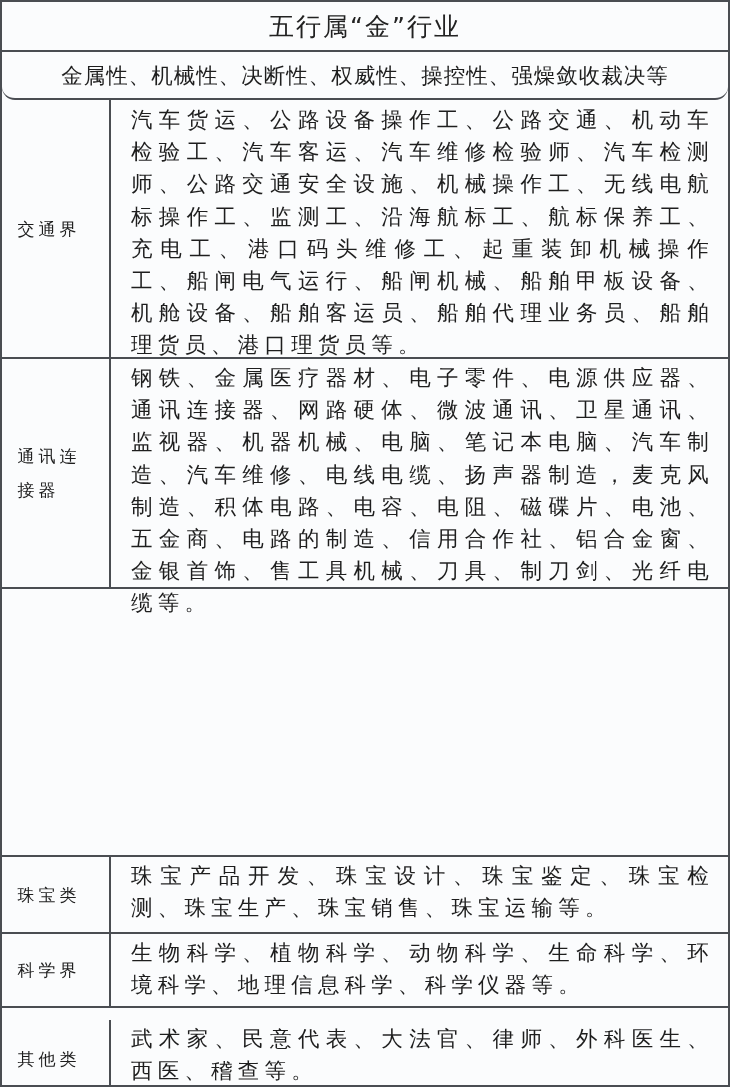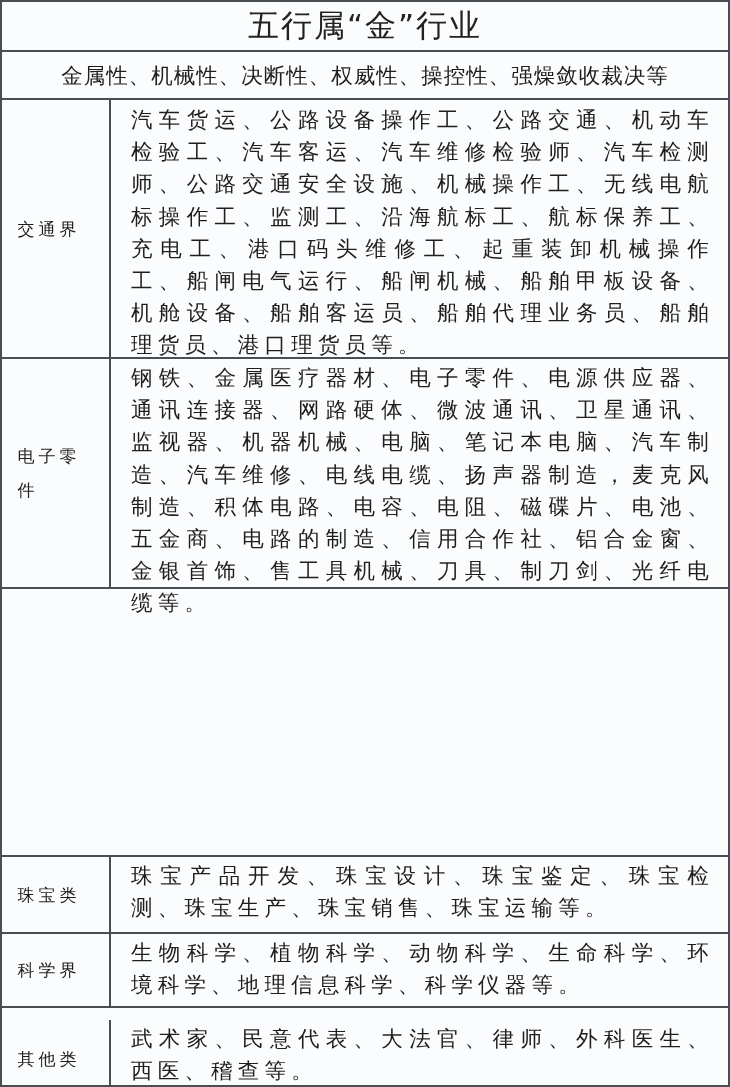--- a/index.html
+++ b/index.html
@@ -1,19 +1,19 @@
 <!DOCTYPE html>
 <html><head>
 <meta charset="utf-8">
 <style>
   html, body { margin: 0; padding: 0; background: #ffffff; }
   body { width: 730px; height: 1087px; overflow: hidden; font-family: "DejaVu Serif", "Liberation Serif", serif; color: #1e1e1e; }
   .sheet { position: absolute; left: 0; top: 0; width: 726px; height: 1083px; border: 2px solid #4a4d52; background: #fbfcfd; }
-  .title-row { position: absolute; left: 0; top: 0; width: 726px; height: 48px; border-bottom: 2px solid #4a4d52; display: flex; align-items: center; justify-content: center; font-family: "DejaVu Sans", "Liberation Sans", sans-serif; font-size: 31px; letter-spacing: 2px; color: #222; }
-  .sub-row { position: absolute; left: 0; top: 50px; width: 726px; height: 46px; border-bottom: 2px solid #4a4d52; display: flex; align-items: center; justify-content: center; font-size: 21.5px; letter-spacing: 1px; white-space: nowrap; }
+  .title-row { position: absolute; left: 0; top: 0; width: 726px; height: 48px; border-bottom: 2px solid #4a4d52; display: flex; align-items: center; justify-content: center; font-family: "DejaVu Sans", "Liberation Sans", sans-serif; font-size: 25px; letter-spacing: 2px; color: #222; }
+  .sub-row { position: absolute; left: 0; top: 50px; width: 726px; height: 46px; border-bottom: 2px solid #4a4d52; display: flex; align-items: center; justify-content: center; font-size: 21.5px; letter-spacing: 1px; white-space: nowrap; border-radius: 13px; }
   .cat-row { position: absolute; left: 0; width: 726px; border-bottom: 2px solid #4a4d52; display: flex; }
   .cat-row.last { border-bottom: none; margin-top: 12px; }
   .cat-label { width: 109px; border-right: 2px solid #4a4d52; display: flex; align-items: center; justify-content: center; font-size: 17px; line-height: 34px; letter-spacing: 4px; text-align: left; padding-left: 4px; box-sizing: border-box; }
   .cat-label span { display: block; width: 80px; }
   .cat-body { flex: 1; padding: 3px 14px 0 20px; font-size: 21.5px; line-height: 32.2px; letter-spacing: 5.2px; text-align: justify; box-sizing: border-box; }
 </style>
 </head>
 <body>
 
 <div class="sheet">
@@ -22,21 +22,21 @@
 
   <div class="cat-row" style="top:98px;height:257px;">
     <div class="cat-label">
         <span>交通界</span>
       </div>
     <div class="cat-body" style="padding-top:4px;">汽车货运、公路设备操作工、公路交通、机动车检验工、汽车客运、汽车维修检验师、汽车检测师、公路交通安全设施、机械操作工、无线电航标操作工、监测工、沿海航标工、航标保养工、充电工、港口码头维修工、起重装卸机械操作工、船闸电气运行、船闸机械、船舶甲板设备、机舱设备、船舶客运员、船舶代理业务员、船舶理货员、港口理货员等。</div>
   </div>
 
   <div class="cat-row" style="top:357px;height:228px;">
     <div class="cat-label">
-        <span>电子零件</span>
+        <span>通讯连接器</span>
       </div>
     <div class="cat-body">钢铁、金属医疗器材、电子零件、电源供应器、通讯连接器、网路硬体、微波通讯、卫星通讯、监视器、机器机械、电脑、笔记本电脑、汽车制造、汽车维修、电线电缆、扬声器制造，麦克风制造、积体电路、电容、电阻、磁碟片、电池、五金商、电路的制造、信用合作社、铝合金窗、金银首饰、售工具机械、刀具、制刀剑、光纤电缆等。</div>
   </div>
 
   <div class="cat-row" style="top:587px;height:266px;">
   </div>
 
   <div class="cat-row" style="top:932px;height:72px;">
     <div class="cat-label">
         <span>科学界</span>

